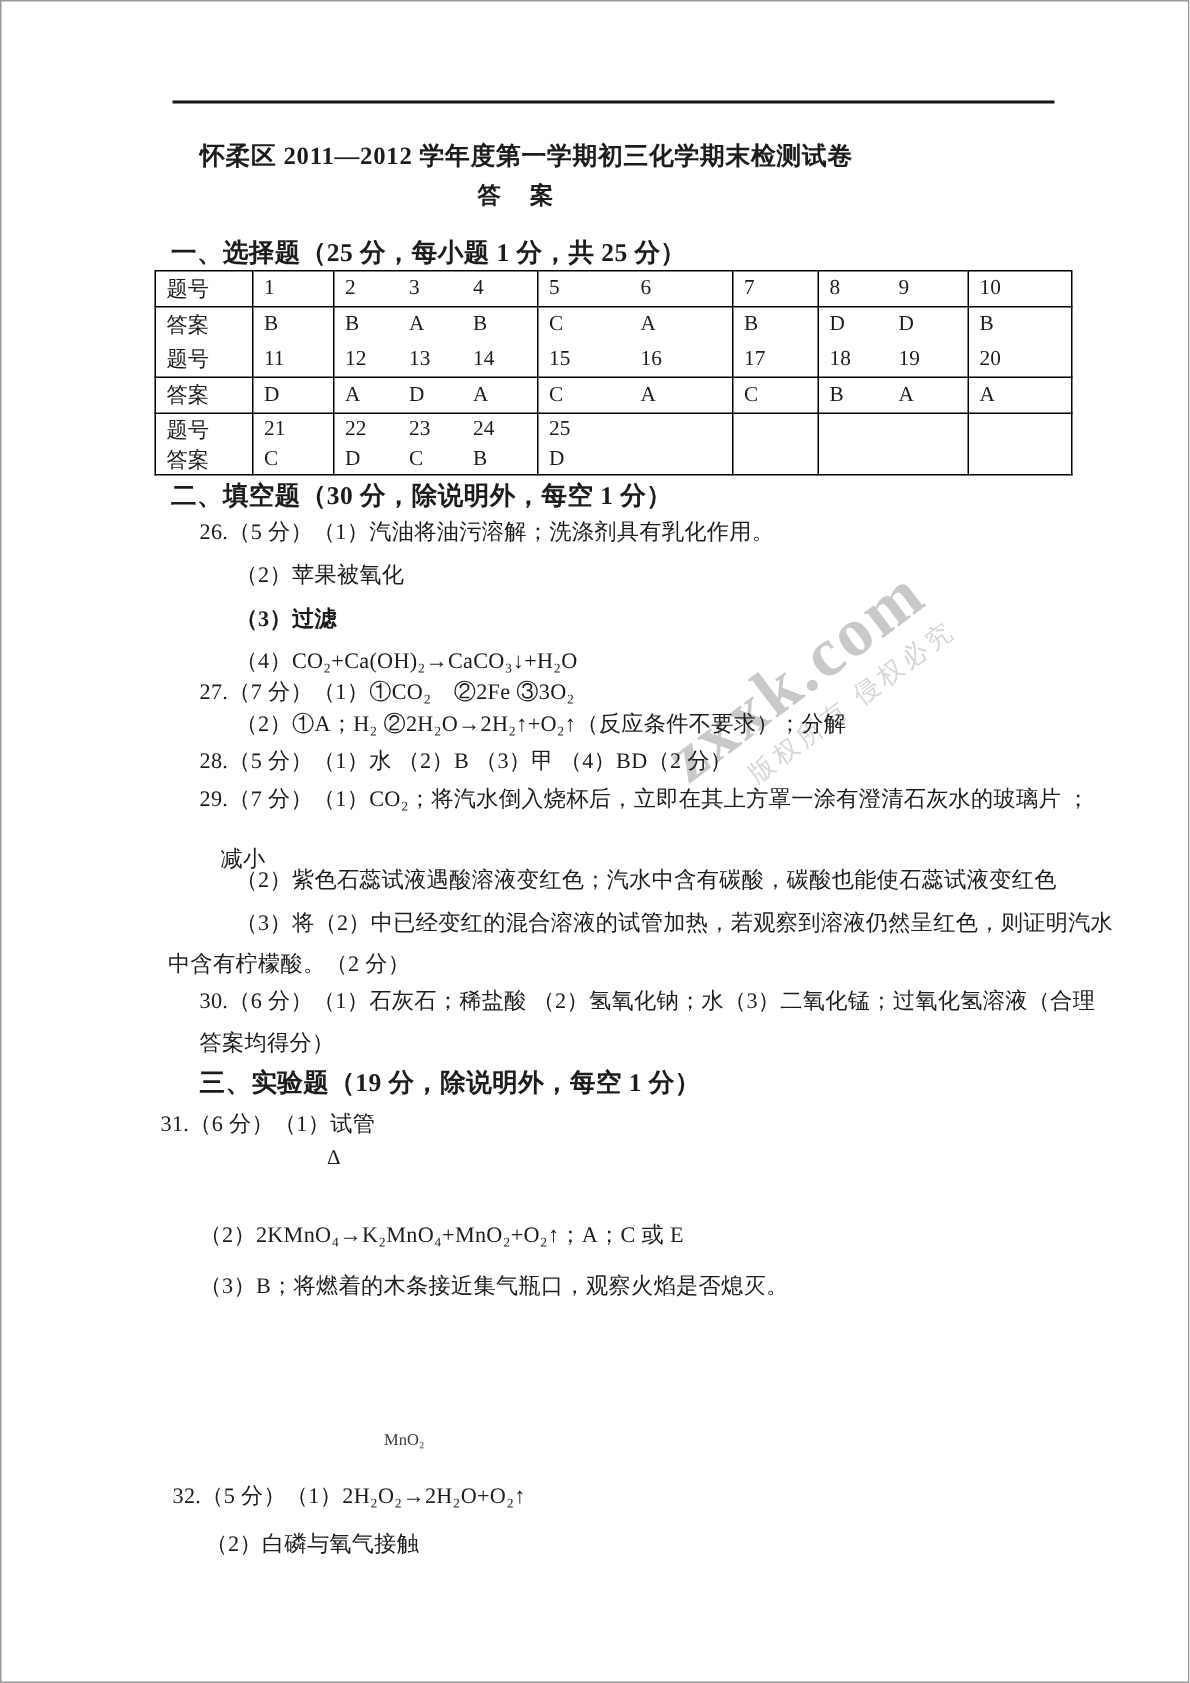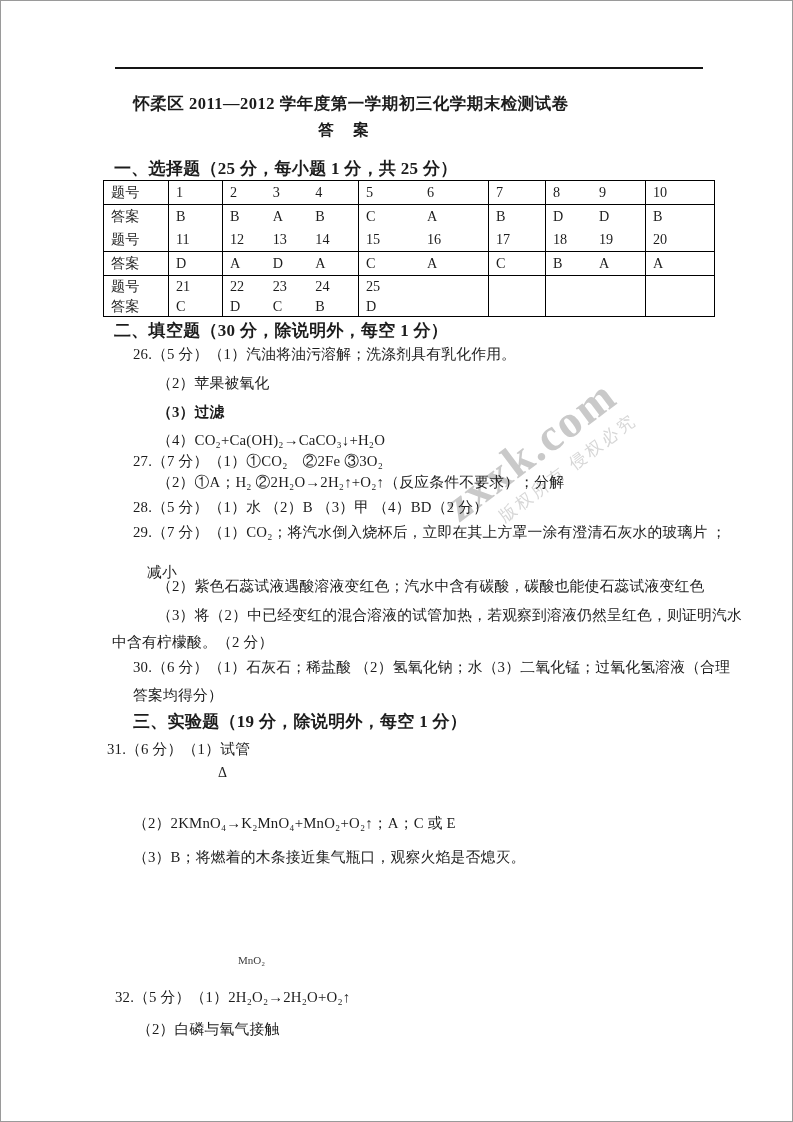--- a/index.html
+++ b/index.html
@@ -327,18 +327,18 @@
     <div class="abs bodyline" style="left:157px;top:606px;">（3）将（2）中已经变红的混合溶液的试管加热，若观察到溶液仍然呈红色，则证明汽水</div>
     <div class="abs bodyline" style="left:112px;top:633px;">中含有柠檬酸。（2 分）</div>
     <div class="abs bodyline" style="left:133px;top:658px;">30.（6 分）（1）石灰石；稀盐酸 （2）氢氧化钠；水（3）二氧化锰；过氧化氢溶液（合理</div>
     <div class="abs bodyline" style="left:133px;top:686px;">答案均得分）</div>
 
     <div class="abs heading" style="left:133px;top:710px;">三、实验题（19 分，除说明外，每空 1 分）</div>
     <div class="abs bodyline" style="left:107px;top:740px;">31.（6 分）（1）试管</div>
     <div class="abs delta" style="left:218px;top:765px;">Δ</div>
     <div class="abs bodyline" style="left:133px;top:814px;">（2）2KMnO₄→K₂MnO₄+MnO₂+O₂↑；A；C 或 E</div>
     <div class="abs bodyline" style="left:133px;top:848px;">（3）B；将燃着的木条接近集气瓶口，观察火焰是否熄灭。</div>
-    <div class="abs small-cat" style="left:238px;top:954px;">MnO₂</div>
+    <div class="abs small-cat" style="left:256px;top:954px;">MnO₂</div>
     <div class="abs bodyline" style="left:115px;top:988px;">32.（5 分）（1）2H₂O₂→2H₂O+O₂↑</div>
     <div class="abs bodyline" style="left:137px;top:1020px;">（2）白磷与氧气接触</div>
 
   </div>
 </div>
 
 </body></html>

